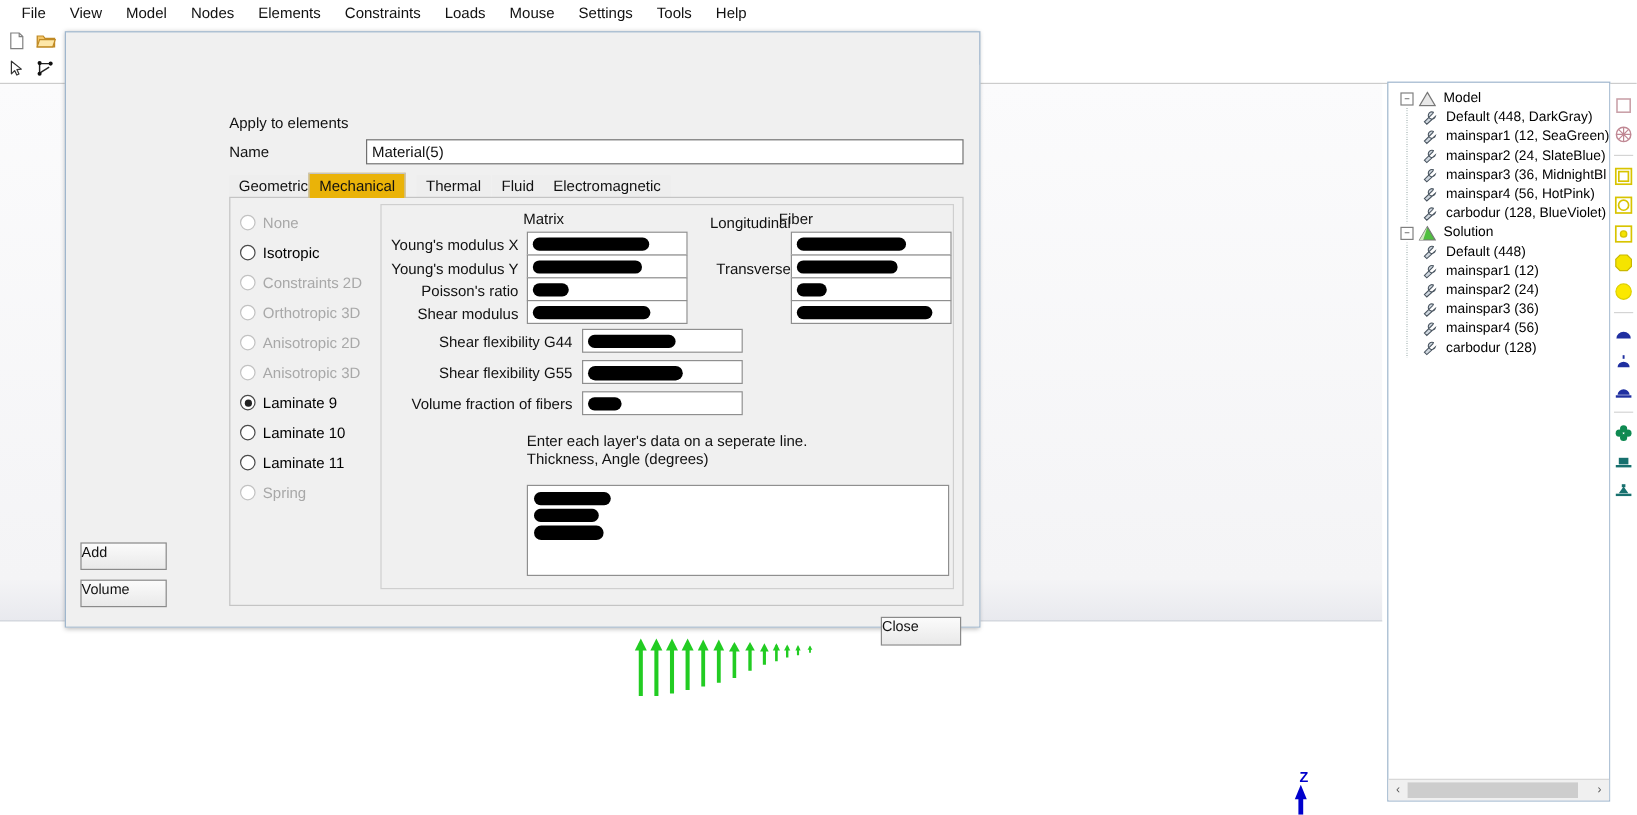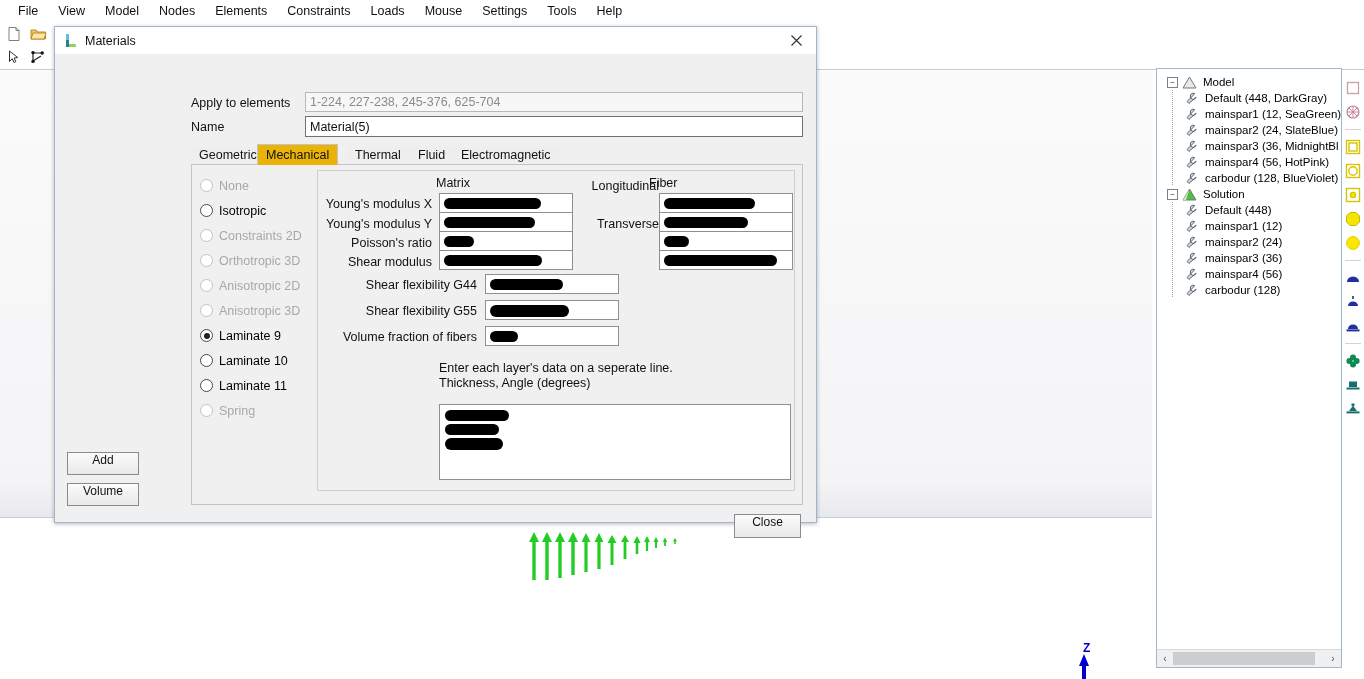--- a/index.html
+++ b/index.html
@@ -236,21 +236,21 @@
     white-space: nowrap;
     cursor: default;
   }
   .matlist-item.selected { background: #0a7cd8; color: #ffffff; }
 
   .btn {
     background: linear-gradient(to bottom, #fbfbfb, #e9e9e9);
     border: 1px solid #8a8a8a;
     font-size: 12px;
     color: #111;
-    text-align: center;
+    text-align: left;
     cursor: default;
     box-sizing: border-box;
     font-family: "Liberation Sans", sans-serif;
   }
   #add-btn    { position: absolute; left: 12px; top: 398px; width: 72px; height: 23px; }
   #delete-btn { position: absolute; left: 12px; top: 429px; width: 72px; height: 23px; }
   #close-btn  { position: absolute; left: 679px; top: 460px; width: 67px; height: 24px; }
 
   
   .field-label {
@@ -736,43 +736,29 @@
       <svg width="16" height="16" viewBox="0 0 16 16">
         <path d="M4 10 L8 4.5 L12 10 z" fill="#17706e"></path>
         <rect x="1.5" y="10.4" width="13" height="2" fill="#17706e"></rect>
         <rect x="6.5" y="2.5" width="3" height="2.5" fill="#17706e"></rect>
       </svg>
     </div>
   </div>
 
   <div class="dialog">
 
-    <div class="dlg-title">
-      <svg width="15" height="15" viewBox="0 0 15 15">
-        <path d="M3 1 L6 1 L6 11.5 L12.5 11.5 L12.5 14 L3 14 Z" fill="#2f7f90"></path>
-        <path d="M3 1 L6 1 L6 7 L3 7 Z" fill="#5ec3d4"></path>
-        <path d="M6 11.5 L12.5 11.5 L12.5 14 L6 14 Z" fill="#8fd44a"></path>
-      </svg>
-      <span class="dlg-title-text">Materials</span>
-      <div class="dlg-close">
-        <svg width="13" height="13" viewBox="0 0 13 13">
-          <path d="M1.5 1.5 L11.5 11.5 M11.5 1.5 L1.5 11.5" stroke="#333" stroke-width="1.2"></path>
-        </svg>
-      </div>
-    </div>
 
     <div class="dlg-body">
 
 
       <div class="btn" id="add-btn">Add</div>
       <div class="btn" id="delete-btn">Volume</div>
       <div class="btn" id="close-btn">Close</div>
 
       <div class="field-label lbl-apply">Apply to elements</div>
-      <input class="txt" id="apply-input" type="text" readonly="" value="1-224, 227-238, 245-376, 625-704" style="">
 
       <div class="field-label lbl-name">Name</div>
       <input class="txt" id="name-input" type="text" value="Material(5)" style="">
 
       <div class="tabstrip">
         <div class="tab" style="left:0px;">Geometric</div>
         <div class="tab active" style="left:66px;">Mechanical</div>
         <div class="tab" style="left:156px;">Thermal</div>
         <div class="tab" style="left:219px;">Fluid</div>
         <div class="tab" style="left:262px;">Electromagnetic</div>

